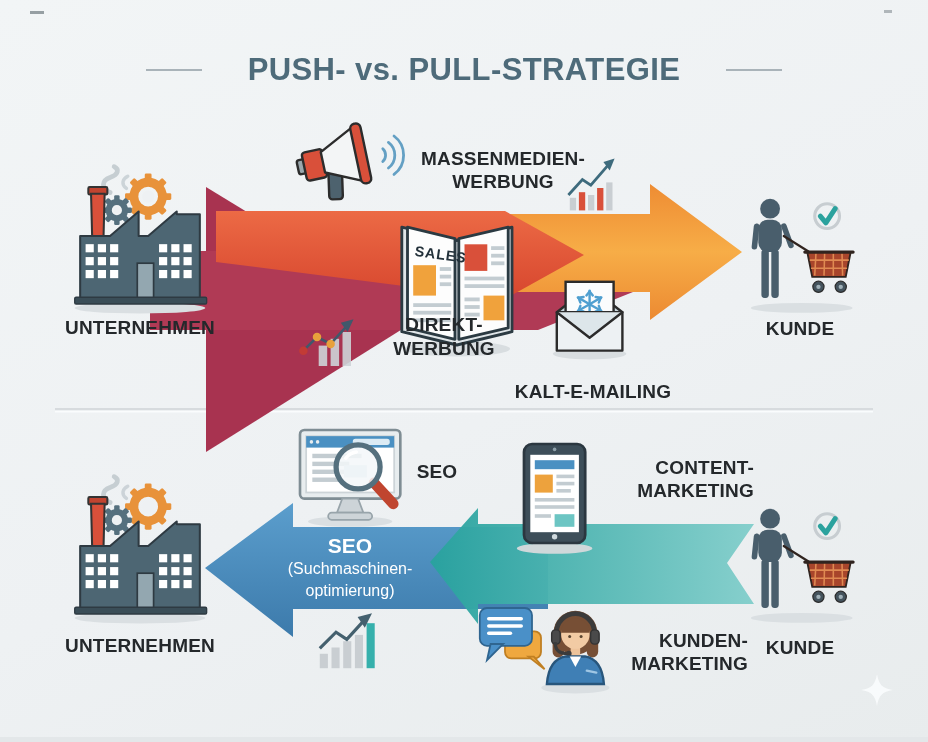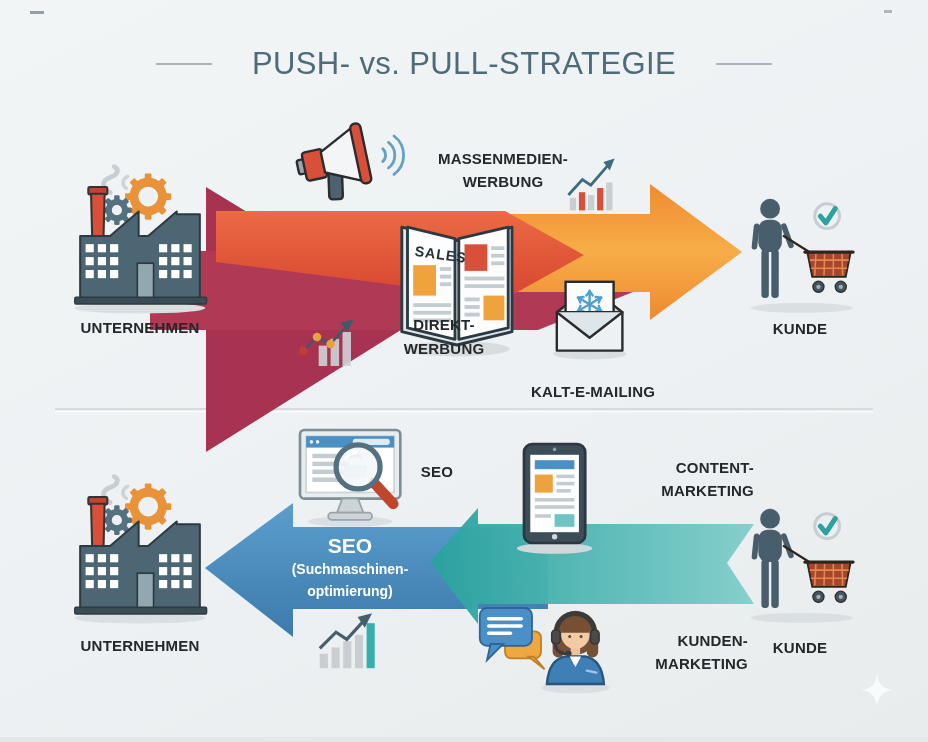--- a/index.html
+++ b/index.html
@@ -3,33 +3,33 @@
 <meta charset="utf-8">
 <style>
   html,body{margin:0;padding:0;background:#dde1e4;}
   .stage{
     position:relative;width:928px;height:742px;overflow:hidden;
     background:linear-gradient(155deg,#f2f5f6 0%,#eef1f3 55%,#e8eced 100%);
     font-family:"Liberation Sans",sans-serif;
   }
   svg.scene{position:absolute;left:0;top:0;}
   .lbl{
-    position:absolute;font-size:15px;font-weight:700;color:#24282b;
+    position:absolute;font-size:19px;font-weight:700;color:#24282b;
     text-align:center;line-height:23px;letter-spacing:.2px;white-space:nowrap;
   }
   .tl{text-align:right;}
   .title-row{
     position:absolute;top:36px;left:0;right:0;
     display:flex;align-items:center;justify-content:center;gap:30px;
   }
-  .title{margin:10px;font-size:31px;font-weight:400;color:#4e6b7a;letter-spacing:.4px;}
+  .title{margin:16px;font-size:31px;font-weight:700;color:#4e6b7a;letter-spacing:.4px;}
   .tdash{width:56px;height:2px;background:#a9b3b9;}
   .arrow-cap{position:absolute;left:254px;top:533px;width:192px;color:#ffffff;text-align:center;}
   .arrow-cap .l1{font-size:21px;font-weight:700;line-height:25px;}
-  .arrow-cap .l2{font-size:14px;font-weight:700;line-height:22px;}
+  .arrow-cap .l2{font-size:16px;font-weight:400;line-height:22px;}
 </style>
 </head>
 <body>
 
 <div class="stage">
 
 <svg class="scene" width="928" height="742" viewBox="0 0 928 742">
   <defs>
     <linearGradient id="gradRed" x1="0" y1="0" x2="0" y2="1">
       <stop offset="0" stop-color="#ec6a45"></stop>

